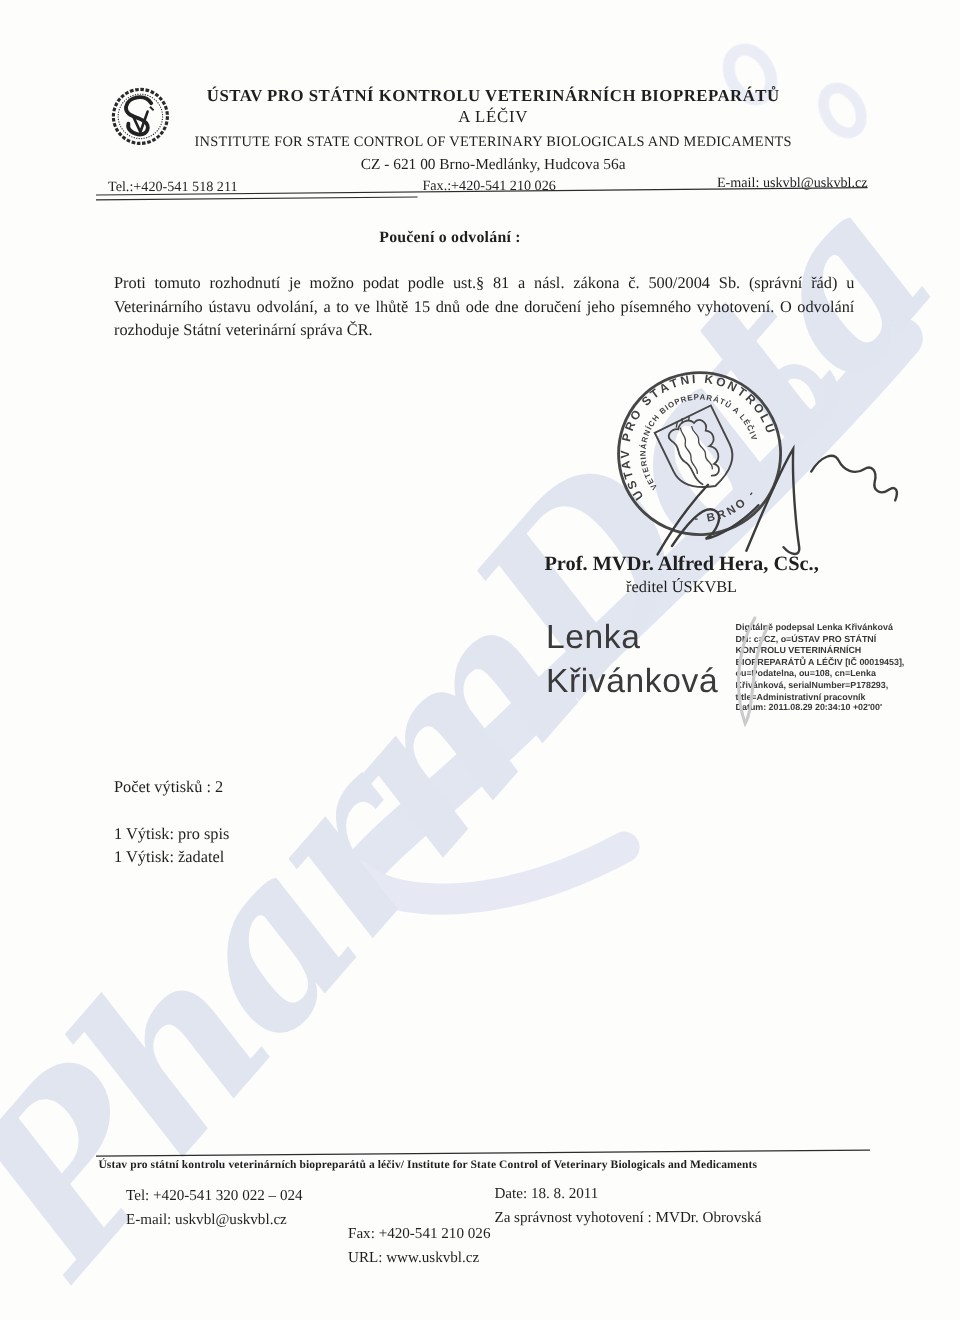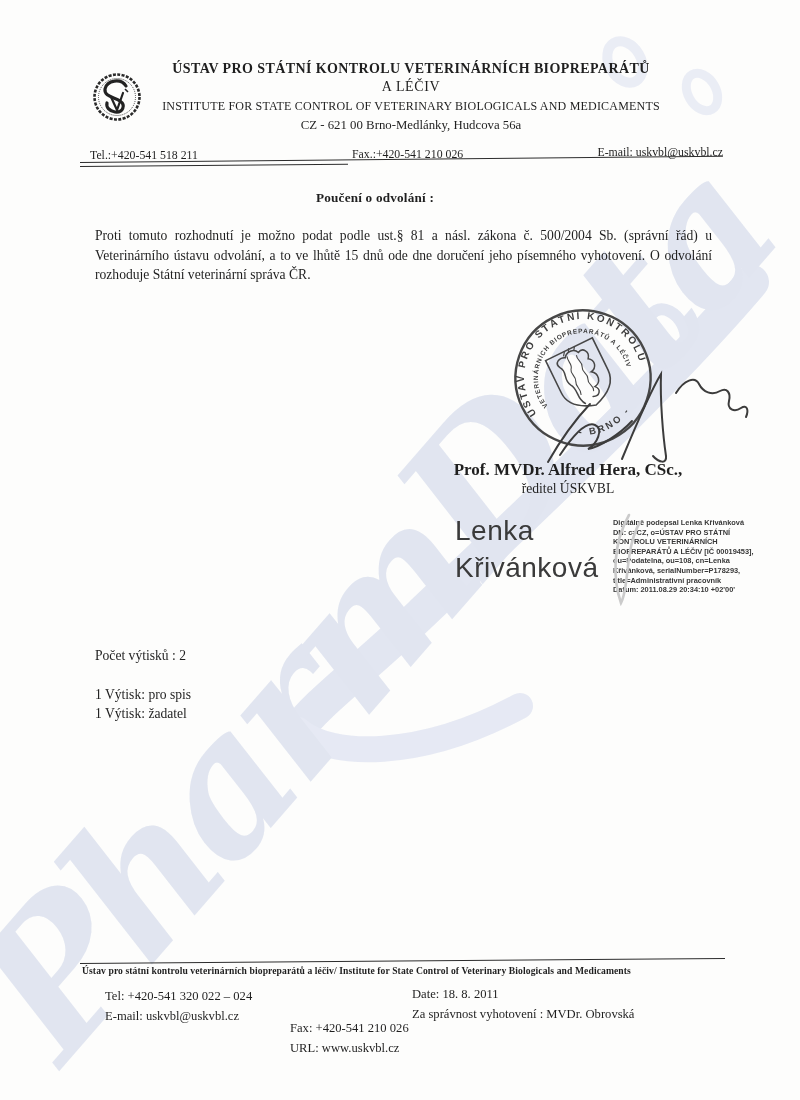--- a/index.html
+++ b/index.html
@@ -4,21 +4,21 @@
 <style>
   html,body{margin:0;padding:0;background:#ffffff;}
   .page{
     position:relative;width:800px;height:1100px;overflow:hidden;
     background:#fdfdfc;color:#1f1f1f;
     font-family:"Liberation Serif", serif;
   }
   .abs{position:absolute;}
   .layer{position:absolute;left:0;top:0;width:800px;height:1100px;pointer-events:none;}
   
-  .hdr-title{left:118px;top:60px;width:586px;text-align:center;line-height:18px;}
+  .hdr-title{left:118px;top:72px;width:586px;text-align:center;line-height:18px;}
   .hdr-l1{font-weight:bold;font-size:14px;letter-spacing:.4px;}
   .hdr-l2{font-weight:normal;font-size:14px;letter-spacing:.6px;text-align:center;}
   .hdr-l3{font-size:12px;letter-spacing:.2px;margin-top:1px;}
   .hdr-l4{font-size:12.8px;margin-top:1px;}
   .contact-row{left:80px;top:146px;width:643px;height:16px;font-size:11.8px;}
   .contact-row .tel{position:absolute;left:10px;top:2px;}
   .contact-row .fax{position:absolute;left:272px;top:1px;}
   .contact-row .email{position:absolute;right:0px;top:-1px;}
   .rule{position:absolute;height:0;border-top:1.6px solid #2c2c2c;transform-origin:left center;}
   .rule-thin{border-top-width:1.2px;}

